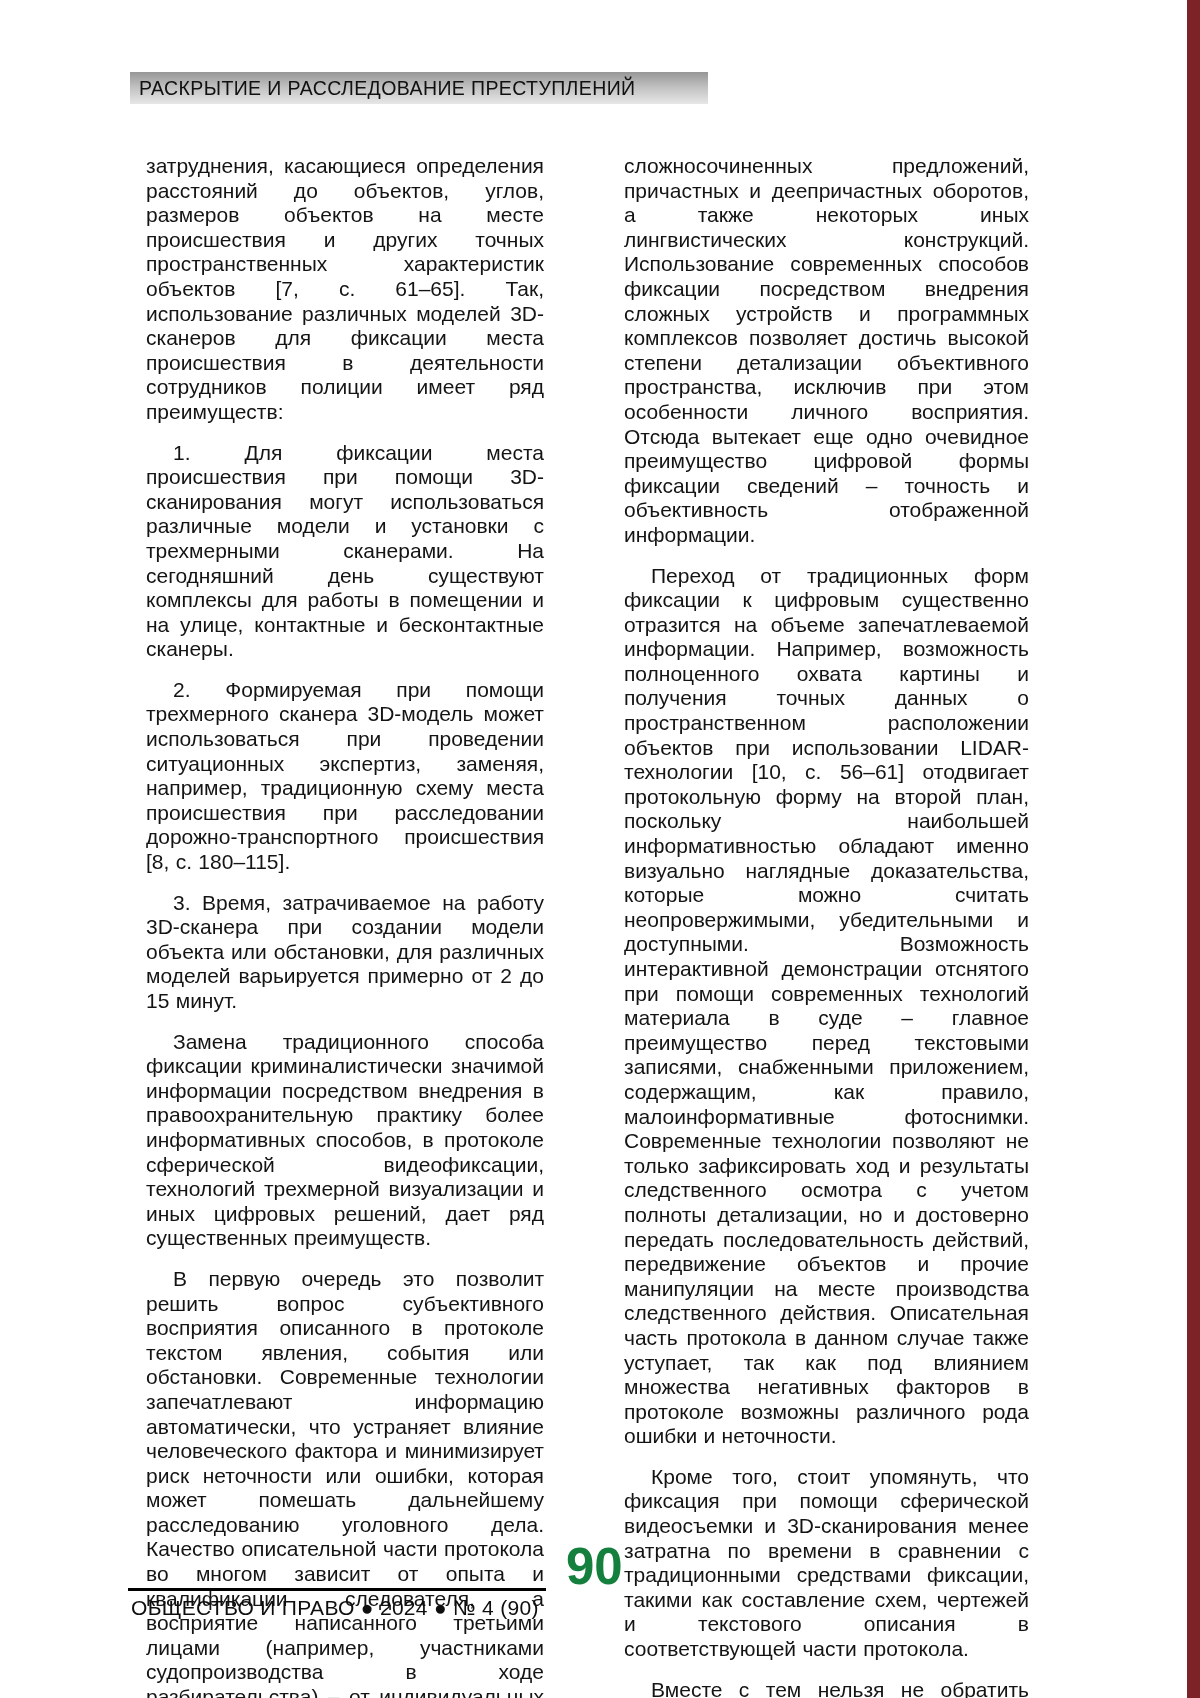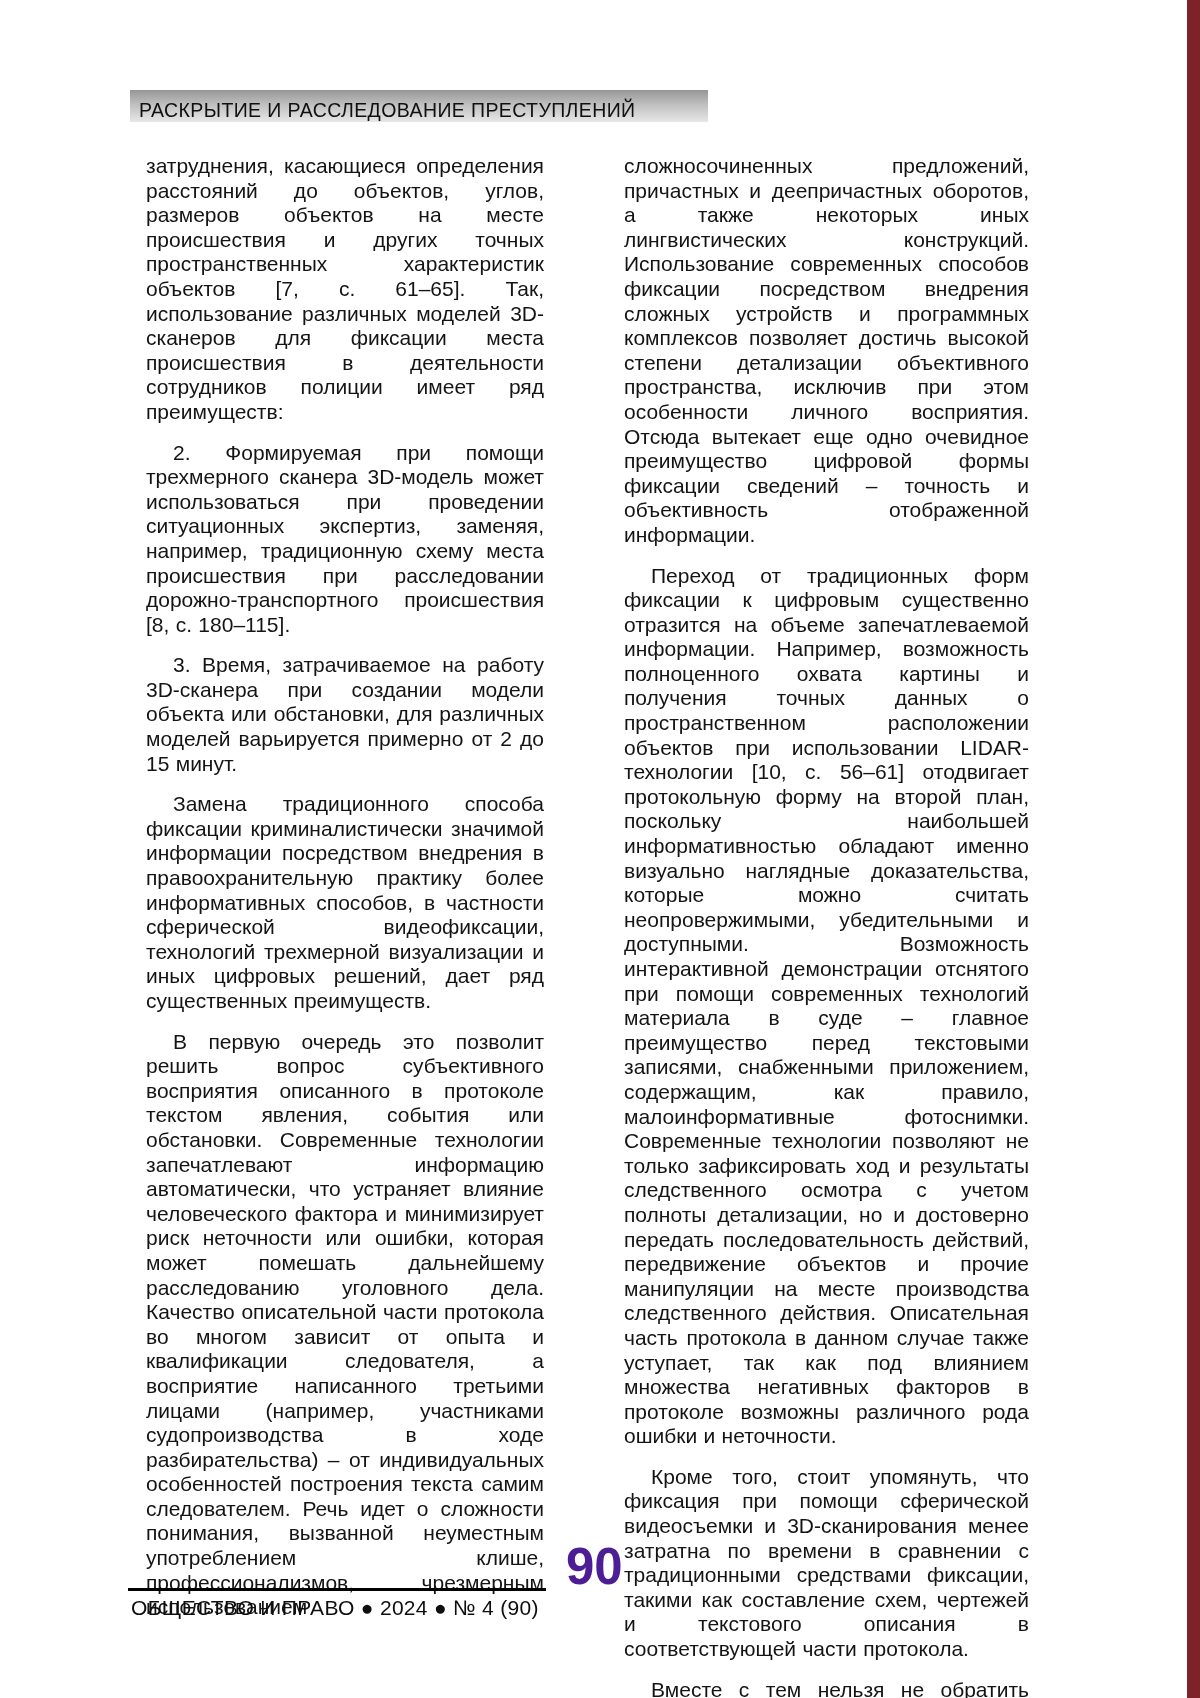--- a/index.html
+++ b/index.html
@@ -19,26 +19,26 @@
   .accent-bar {
     position: absolute;
     top: 0;
     right: 0;
     width: 13px;
     height: 1698px;
   }
   .header-band {
     position: absolute;
     left: 130px;
-    top: 90px;
+    top: 72px;
     width: 578px;
     height: 32px;
     background: linear-gradient(180deg, #969696 0%, #bfbfbf 45%, #e7e7e7 100%);
     display: flex;
-    align-items: flex-end;
+    align-items: center;
     padding-left: 9px;
     box-sizing: border-box;
   }
   .header-band span {
     font-size: 19.5px;
     letter-spacing: 0.4px;
     color: #101010;
     white-space: nowrap;
   }
   .columns {
@@ -68,21 +68,21 @@
     width: 418px;
     height: 3px;
     background: #000000;
   }
   .big-page-number {
     position: absolute;
     left: 566px;
     top: 1541px;
     font-size: 51px;
     font-weight: bold;
-    color: #4c1d95;
+    color: #15803d;
     line-height: 1;
   }
   .journal-info {
     position: absolute;
     left: 131px;
     top: 1596px;
     font-size: 21px;
     color: #0e0e0e;
     letter-spacing: 0.3px;
   }
@@ -94,23 +94,24 @@
 
   <div class="accent-bar" style="background: rgb(125, 35, 40);"></div>
 
   <div class="header-band">
     <span>РАСКРЫТИЕ И РАССЛЕДОВАНИЕ ПРЕСТУПЛЕНИЙ</span>
   </div>
 
   <div class="columns">
     <div class="col col-left">
         <p class="">затруднения, касающиеся определения расстояний до объектов, углов, размеров объектов на месте происшествия и других точных пространственных характеристик объектов [7, с. 61–65]. Так, использование различных моделей 3D-сканеров для фиксации места происшествия в деятельности сотрудников полиции имеет ряд преимуществ:</p>
+        <p class="indent">1. Для фиксации места происшествия при помощи 3D-сканирования могут использоваться различные модели и установки с трехмерными сканерами. На сегодняшний день существуют комплексы для работы в помещении и на улице, контактные и бесконтактные сканеры.</p>
         <p class="indent">2. Формируемая при помощи трехмерного сканера 3D-модель может использоваться при проведении ситуационных экспертиз, заменяя, например, традиционную схему места происшествия при расследовании дорожно-транспортного происшествия [8, с. 180–115].</p>
         <p class="indent">3. Время, затрачиваемое на работу 3D-сканера при создании модели объекта или обстановки, для различных моделей варьируется примерно от 2 до 15 минут.</p>
-        <p class="indent">Замена традиционного способа фиксации криминалистически значимой информации посредством внедрения в правоохранительную практику более информативных способов, в частности сферической видеофиксации, технологий трехмерной визуализации и иных цифровых решений, дает ряд существенных преимуществ.</p>
+        <p class="indent">Замена традиционного способа фиксации криминалистически значимой информации посредством внедрения в правоохранительную практику более информативных способов, в протоколе сферической видеофиксации, технологий трехмерной визуализации и иных цифровых решений, дает ряд существенных преимуществ.</p>
         <p class="indent">В первую очередь это позволит решить вопрос субъективного восприятия описанного в протоколе текстом явления, события или обстановки. Современные технологии запечатлевают информацию автоматически, что устраняет влияние человеческого фактора и минимизирует риск неточности или ошибки, которая может помешать дальнейшему расследованию уголовного дела. Качество описательной части протокола во многом зависит от опыта и квалификации следователя, а восприятие написанного третьими лицами (например, участниками судопроизводства в ходе разбирательства) – от индивидуальных особенностей построения текста самим следователем. Речь идет о сложности понимания, вызванной неуместным употреблением клише, профессионализмов, чрезмерным использованием</p>
       </div>
     <div class="col col-right">
         <p class="">сложносочиненных предложений, причастных и деепричастных оборотов, а также некоторых иных лингвистических конструкций. Использование современных способов фиксации посредством внедрения сложных устройств и программных комплексов позволяет достичь высокой степени детализации объективного пространства, исключив при этом особенности личного восприятия. Отсюда вытекает еще одно очевидное преимущество цифровой формы фиксации сведений – точность и объективность отображенной информации.</p>
         <p class="indent">Переход от традиционных форм фиксации к цифровым существенно отразится на объеме запечатлеваемой информации. Например, возможность полноценного охвата картины и получения точных данных о пространственном расположении объектов при использовании LIDAR-технологии [10, с. 56–61] отодвигает протокольную форму на второй план, поскольку наибольшей информативностью обладают именно визуально наглядные доказательства, которые можно считать неопровержимыми, убедительными и доступными. Возможность интерактивной демонстрации отснятого при помощи современных технологий материала в суде – главное преимущество перед текстовыми записями, снабженными приложением, содержащим, как правило, малоинформативные фотоснимки. Современные технологии позволяют не только зафиксировать ход и результаты следственного осмотра с учетом полноты детализации, но и достоверно передать последовательность действий, передвижение объектов и прочие манипуляции на месте производства следственного действия. Описательная часть протокола в данном случае также уступает, так как под влиянием множества негативных факторов в протоколе возможны различного рода ошибки и неточности.</p>
         <p class="indent">Кроме того, стоит упомянуть, что фиксация при помощи сферической видеосъемки и 3D-сканирования менее затратна по времени в сравнении с традиционными средствами фиксации, такими как составление схем, чертежей и текстового описания в соответствующей части протокола.</p>
         <p class="indent">Вместе с тем нельзя не обратить внимание, что процесс внедрения современных цифровых форм фиксации связан с отдельными трудностями, не учитывать которые невозможно. Полный переход на цифровую форму фиксации потребует комплекса мер, среди которых:</p>
         <p class="indent">1. Существенные финансовые затраты. Закупка, внедрение и использование необходимого оборудования в повседневной деятельно-</p>
       </div>
   </div>

